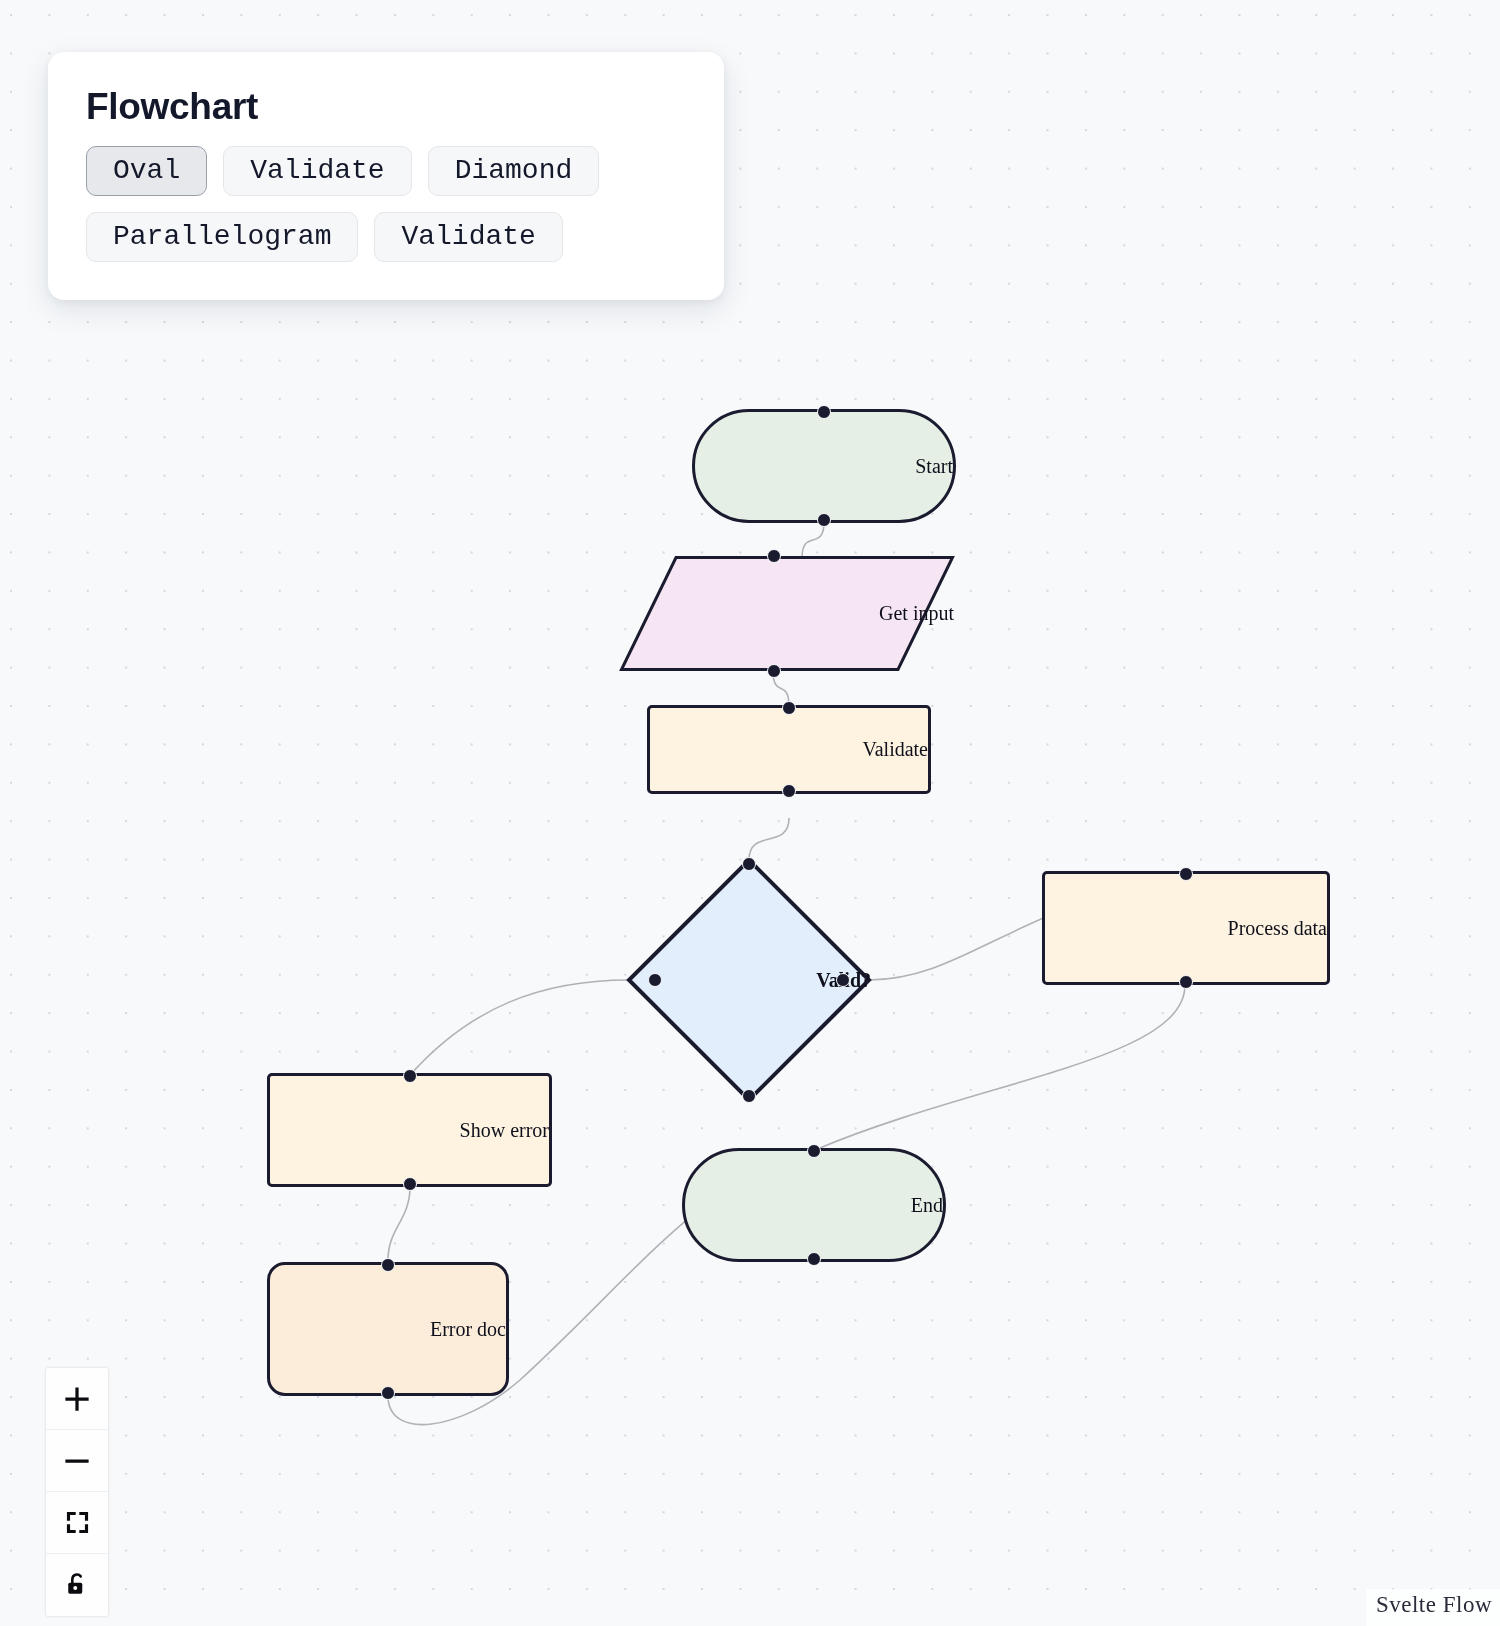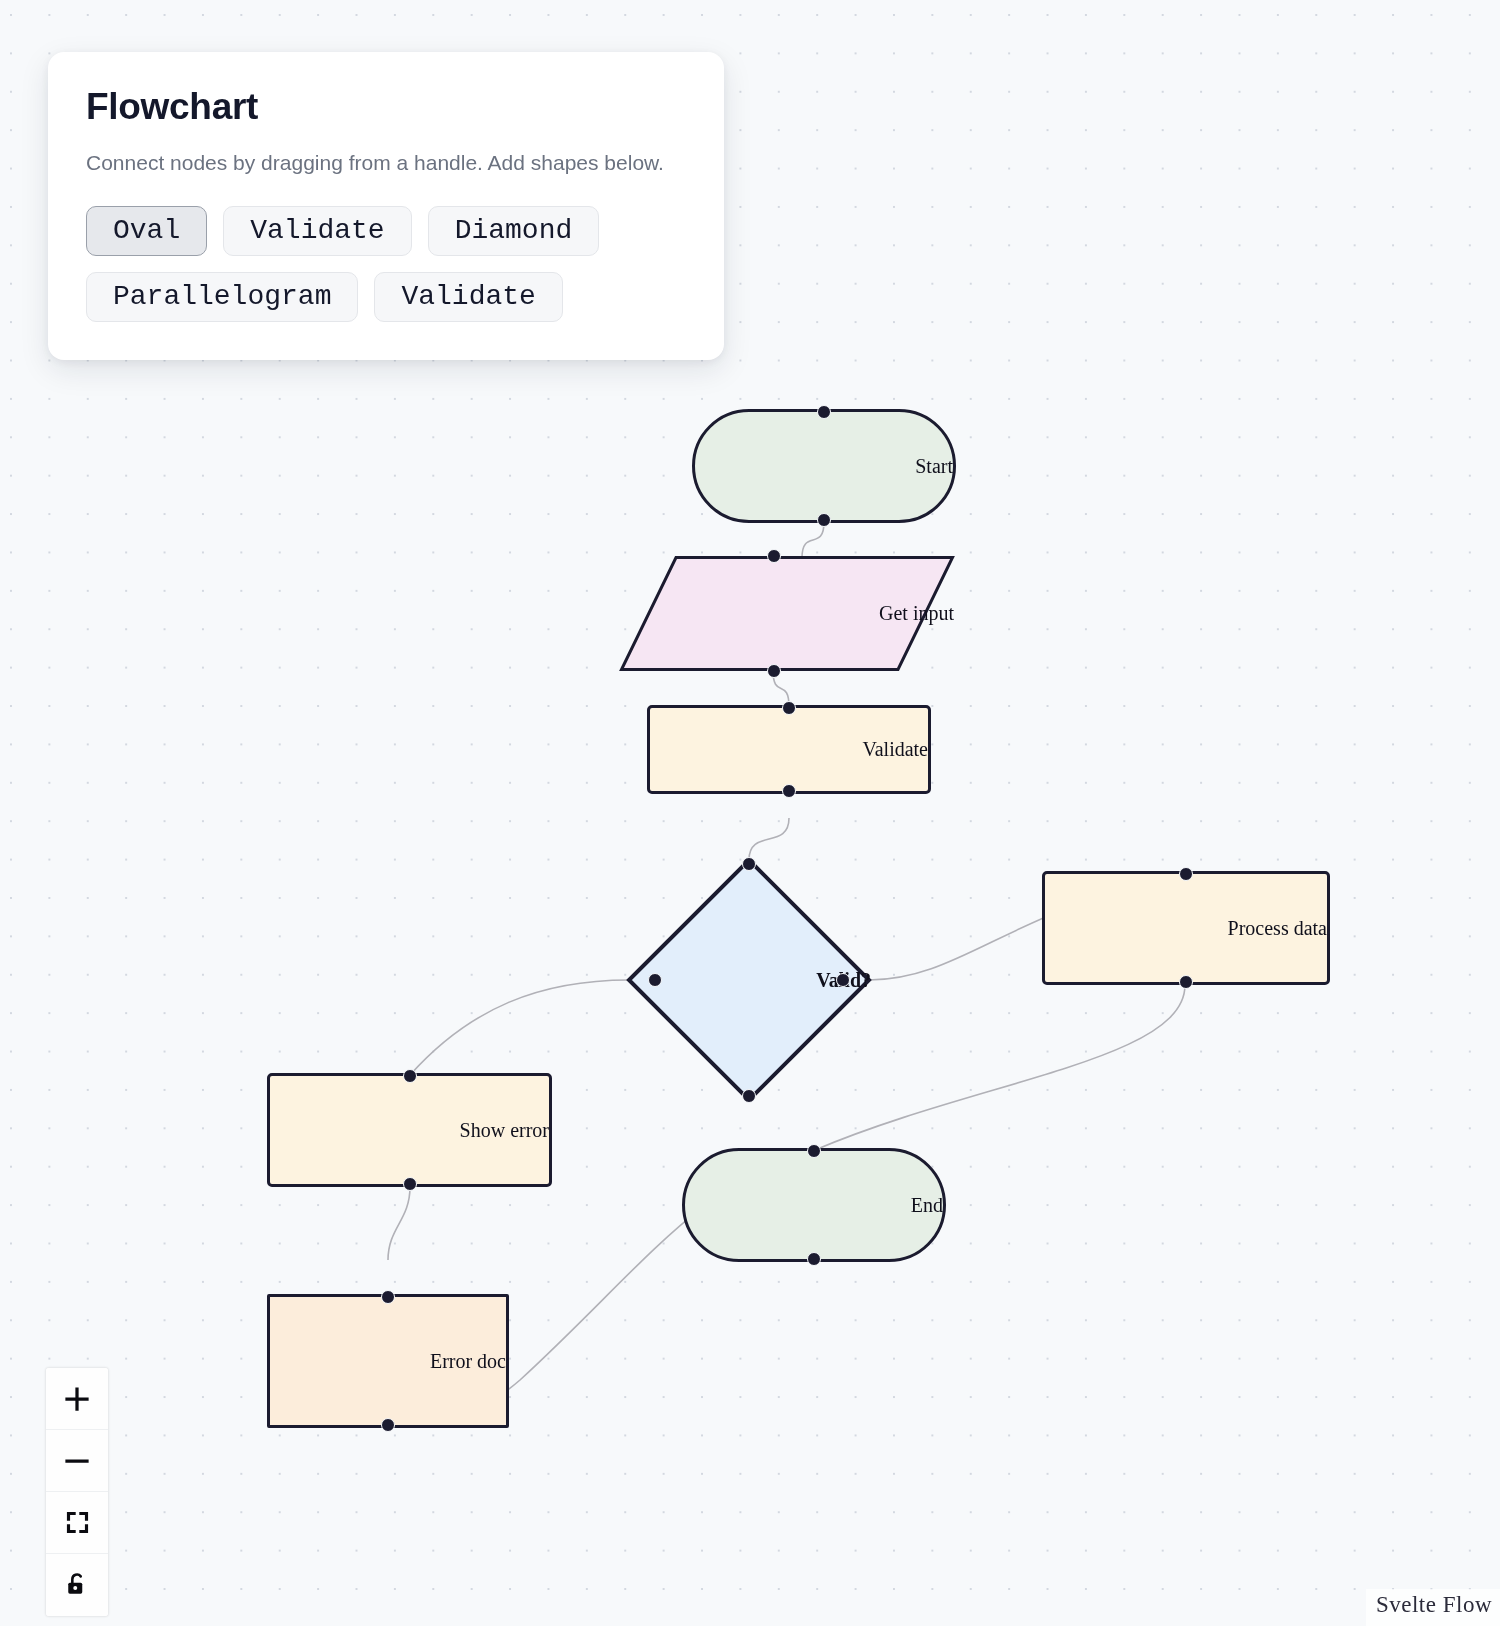--- a/index.html
+++ b/index.html
@@ -65,22 +65,21 @@
     border-radius: 999px;
   }
   .shape-rect {
     background: #fdf3e0;
     border: 3px solid #1b1b2f;
     border-radius: 5px;
   }
   .shape-doc {
     background: #fceddb;
     border: 3px solid #1b1b2f;
-    border-radius: 2px;
-    margin-top: 32px;
+    border-radius: 18px;
   }
   .shape-para {
     background: #f6e6f3;
     border: none;
     background-clip: padding-box;
   }
   .shape-para .para-svg,
   .shape-diamond .dia-svg {
     position: absolute;
     left: 0;
@@ -265,21 +264,20 @@
       </div>
       <div class="node shape-oval" style="left: 682px; top: 1148px; width: 264px; height: 114px; background: rgb(230, 239, 230); border-color: rgb(27, 27, 47);">
         <span class="node-label">End</span>
         <span class="handle h-top" style="background: rgb(27, 27, 47);"></span>
         <span class="handle h-bottom" style="background: rgb(27, 27, 47);"></span>
       </div>
     </div>
 
   <div id="panel">
     <h1 id="panel-title">Flowchart</h1>
-    <p id="panel-desc">Connect nodes by dragging from a handle. Add shapes below.</p>
     <div id="shape-buttons">
         <button class="shape-btn selected">Oval</button>
         <button class="shape-btn">Validate</button>
         <button class="shape-btn">Diamond</button>
         <button class="shape-btn">Parallelogram</button>
         <button class="shape-btn">Validate</button>
       </div>
   </div>
 
   <div id="controls">

